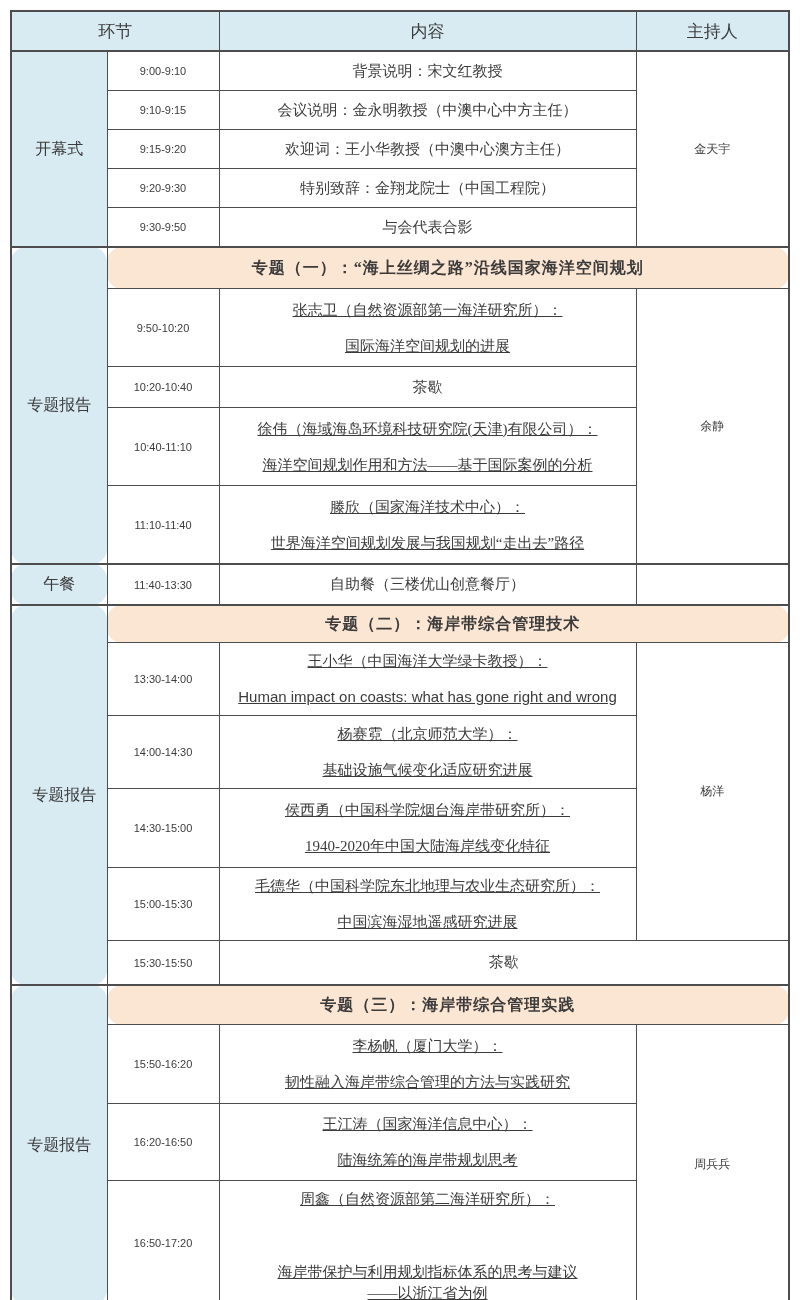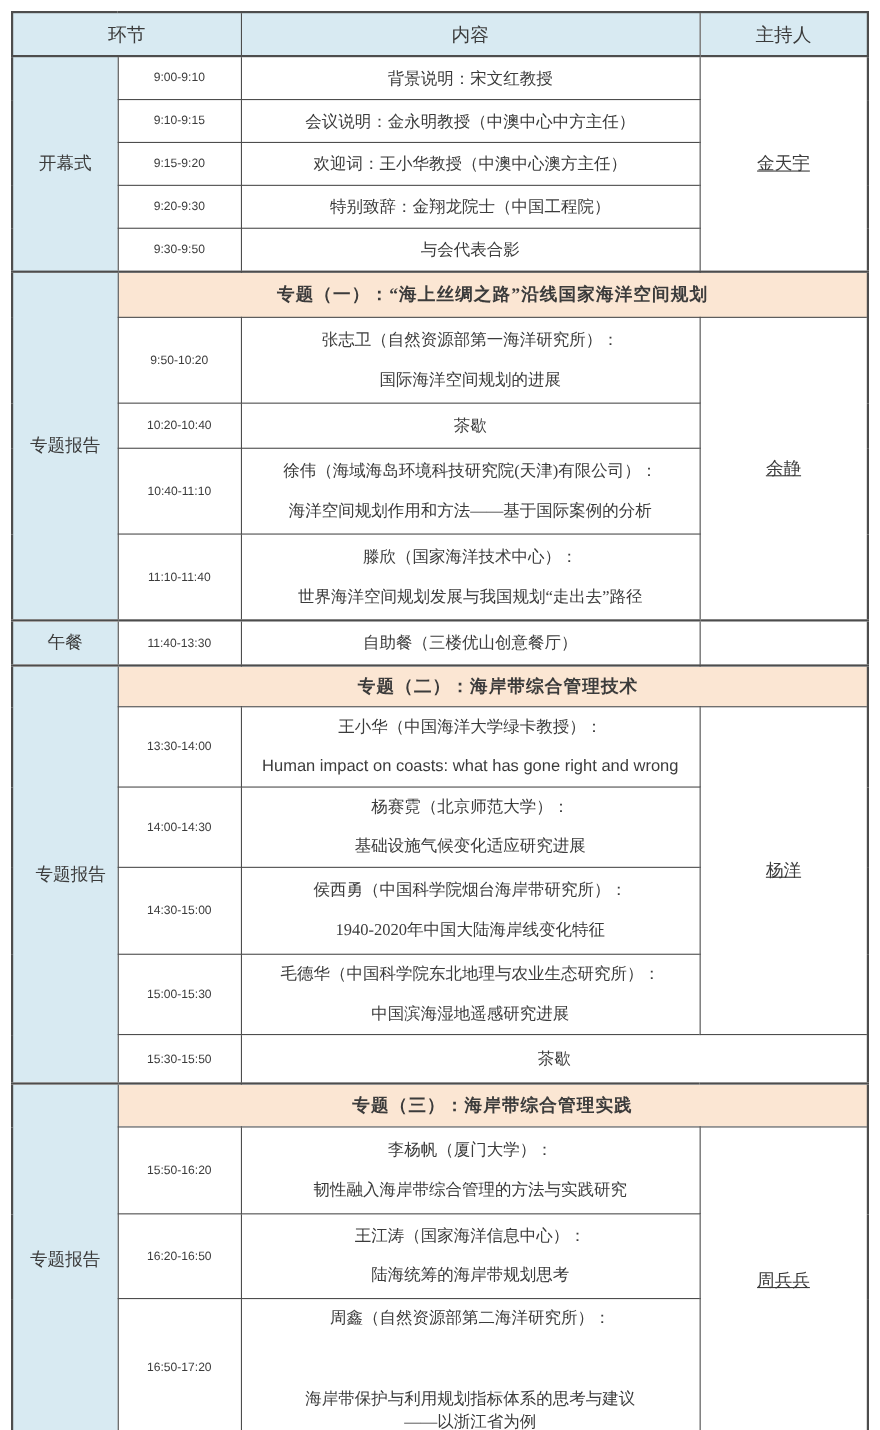--- a/index.html
+++ b/index.html
@@ -24,35 +24,35 @@
     color:var(--text);
   }
   td{
     border:1px solid var(--border);
     text-align:center;
     vertical-align:middle;
     padding:0 2px;
     overflow:hidden;
     font-size:15px;
   }
-  tr.sect>td{border-top-width:2px;}
+  tr.sect>td{border-top-width:2px;border-radius:15px;}
   tr.hdr>td{
     background:var(--header_bg);
     height:38px;font-size:17px;
     border-bottom-width:2px;
   }
   td.lbl{background:var(--header_bg);font-size:16px;}
   td.band-cell{
     background:var(--band_bg);
     font-weight:bold;font-size:16px;
     letter-spacing:1px;
   }
   td.time{font-family:"Liberation Sans","DejaVu Sans",sans-serif;font-size:11px;}
-  td.host{font-size:16px;text-decoration:underline;}
-  td.talk{line-height:36px;}
+  td.host{font-size:12px;}
+  td.talk{line-height:36px;text-decoration:underline;}
   .latin{font-family:"Liberation Sans","DejaVu Sans",sans-serif;font-size:15px;}
   .tight{line-height:21px;margin-top:45px;}
   
   tr.h36>td{height:36px;padding-left:12px;} tr.h38>td{height:38px;} tr.h39>td{height:39px;}
   tr.h40>td{height:40px;} tr.h43>td{height:43px;}
   tr.h62>td{height:62px;} tr.h64>td{height:64px;} tr.h70>td{height:70px;}
   tr.h76>td{height:76px;} tr.h77>td{height:77px;} tr.h78>td{height:78px;text-align:center;}
 </style>
 </head>
 <body>

